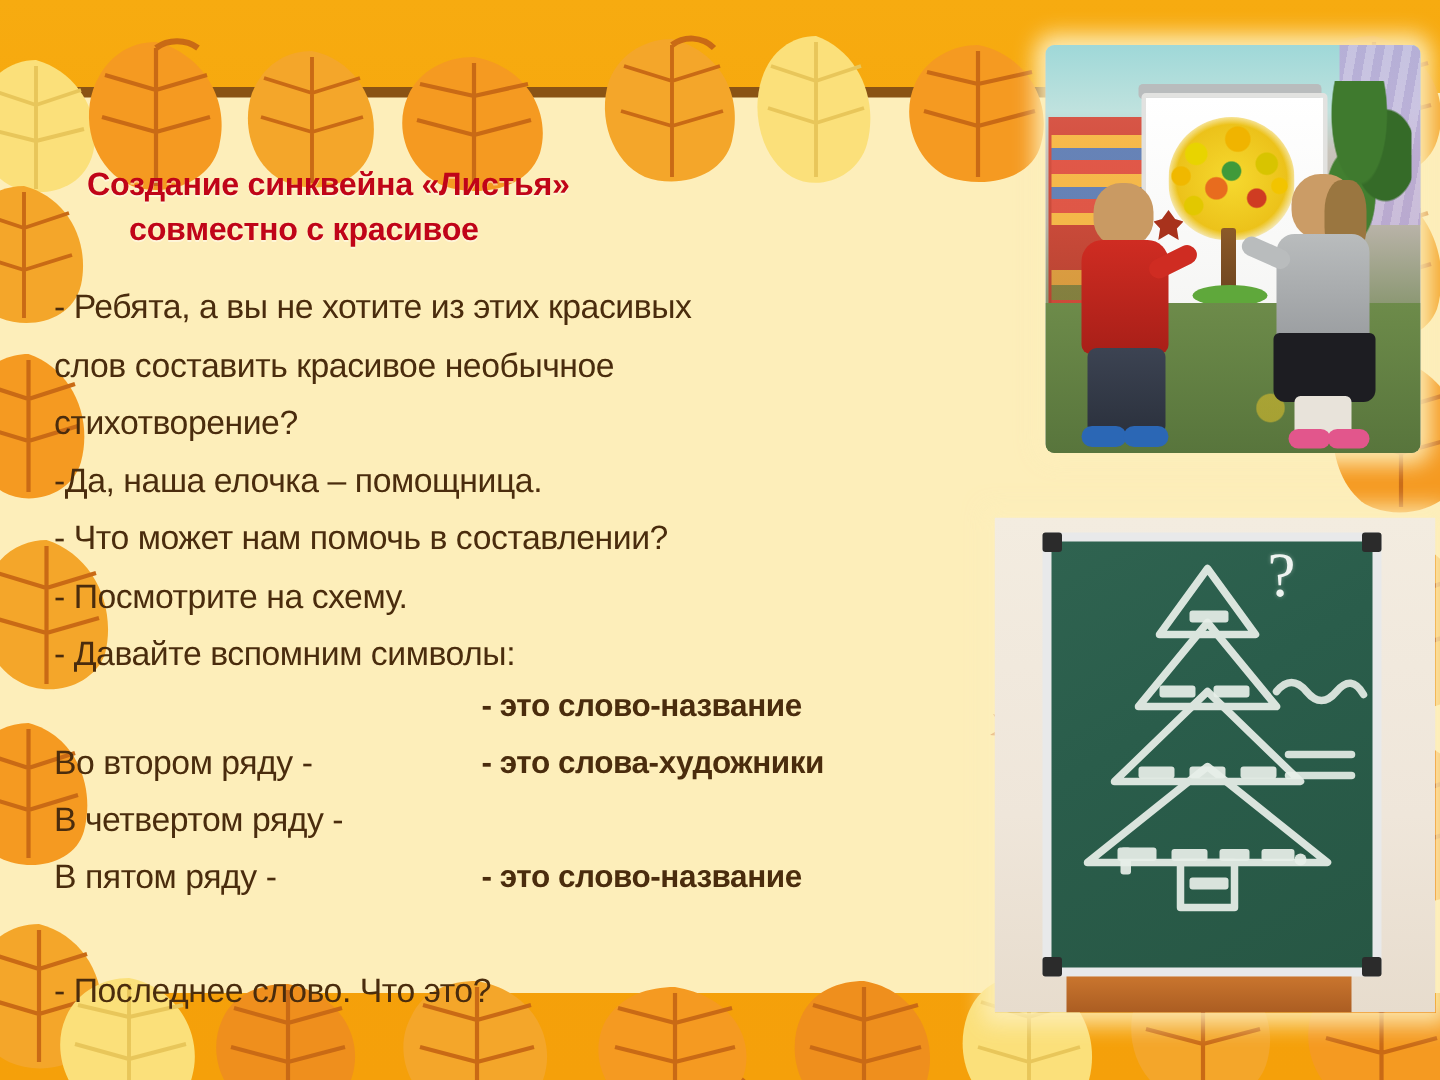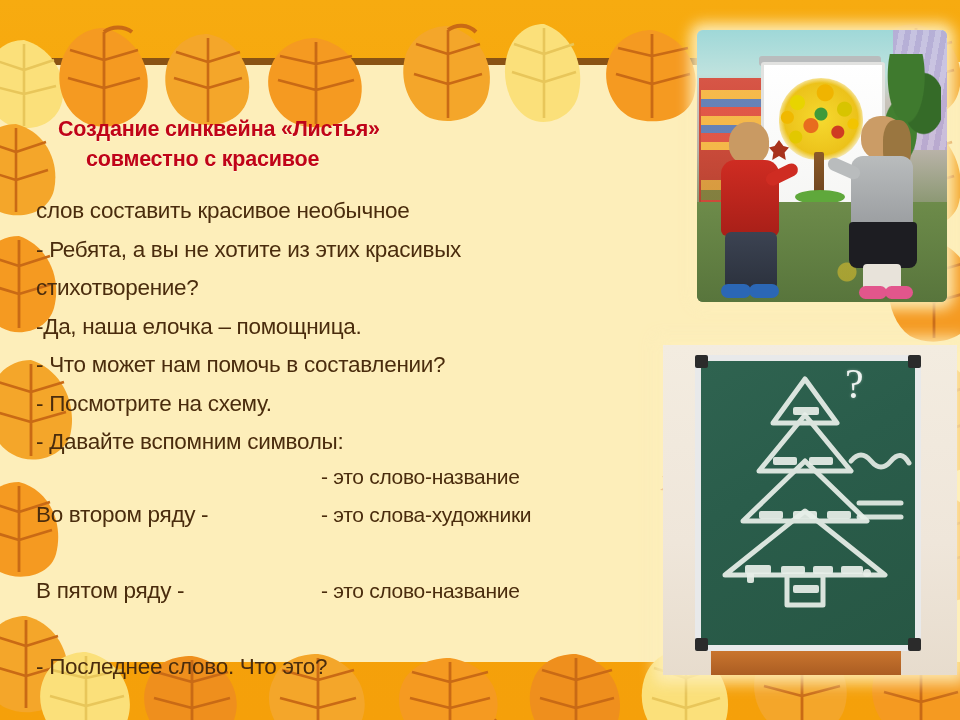--- a/index.html
+++ b/index.html
@@ -46,21 +46,21 @@
   .leaf {
     position: absolute;
     pointer-events: none;
   }
   .leaf svg { display: block; }
 
   
   .text-area {
     position: absolute;
     left: 0;
-    top: 6px;
+    top: 0;
     width: 700px;
     height: 692px;
   }
 
   .title {
     position: absolute;
     left: 58px;
     top: 108px;
     width: 560px;
     color: #c00418;
@@ -108,20 +108,21 @@
     color: #4a2c0d;
     font-size: 22.5px;
     letter-spacing: -0.3px;
   }
   .row .ans {
     position: absolute;
     left: 285px;
     color: #4a2c0d;
     font-size: 21px;
     letter-spacing: -0.3px;
+    font-weight: bold;
   }
 
   .closing-line {
     position: absolute;
     left: 36px;
     top: 645px;
     color: #4a2c0d;
     font-size: 22.5px;
     line-height: 32px;
     white-space: nowrap;
@@ -567,38 +568,39 @@
   </div>
 
   <div class="text-area">
 
     <div class="title">
       <span>Создание синквейна «Листья»</span>
       <span class="line2">совместно с красивое</span>
     </div>
 
     <div class="body-lines">
+      <div class="body-line">- Ребята, а вы не хотите из этих красивых</div>
       <div class="body-line">слов составить красивое необычное</div>
-      <div class="body-line">- Ребята, а вы не хотите из этих красивых</div>
       <div class="body-line">стихотворение?</div>
       <div class="body-line">-Да, наша елочка – помощница.</div>
       <div class="body-line">- Что может нам помочь в составлении?</div>
       <div class="body-line">- Посмотрите на схему.</div>
       <div class="body-line">- Давайте вспомним символы:</div>
     </div>
 
     <div class="rows">
       <div class="row">
         <span class="ans">- это слово-название</span>
       </div>
       <div class="row">
         <span class="lbl">Во втором ряду -</span>
         <span class="ans">- это слова-художники</span>
       </div>
       <div class="row">
+        <span class="lbl">В четвертом ряду -</span>
       </div>
       <div class="row">
         <span class="lbl">В пятом ряду -</span>
         <span class="ans">- это слово-название</span>
       </div>
     </div>
 
     <div class="closing-line">- Последнее слово. Что это?</div>
   </div>
 

